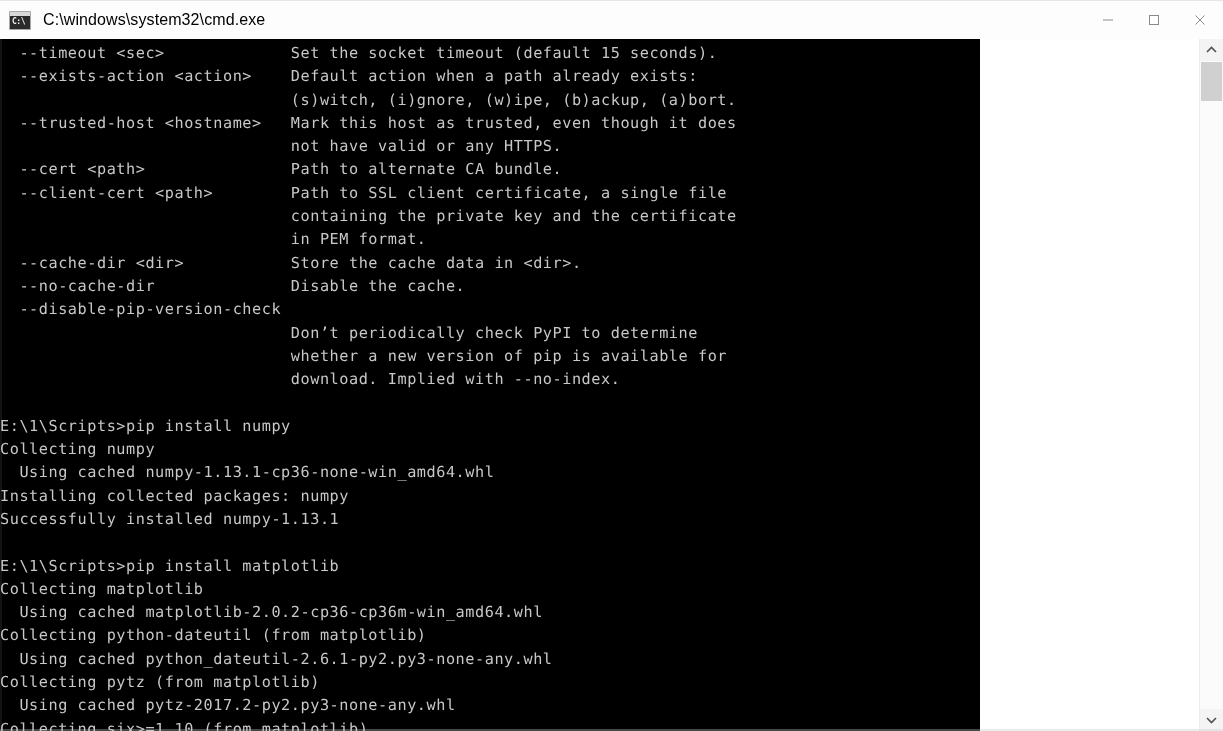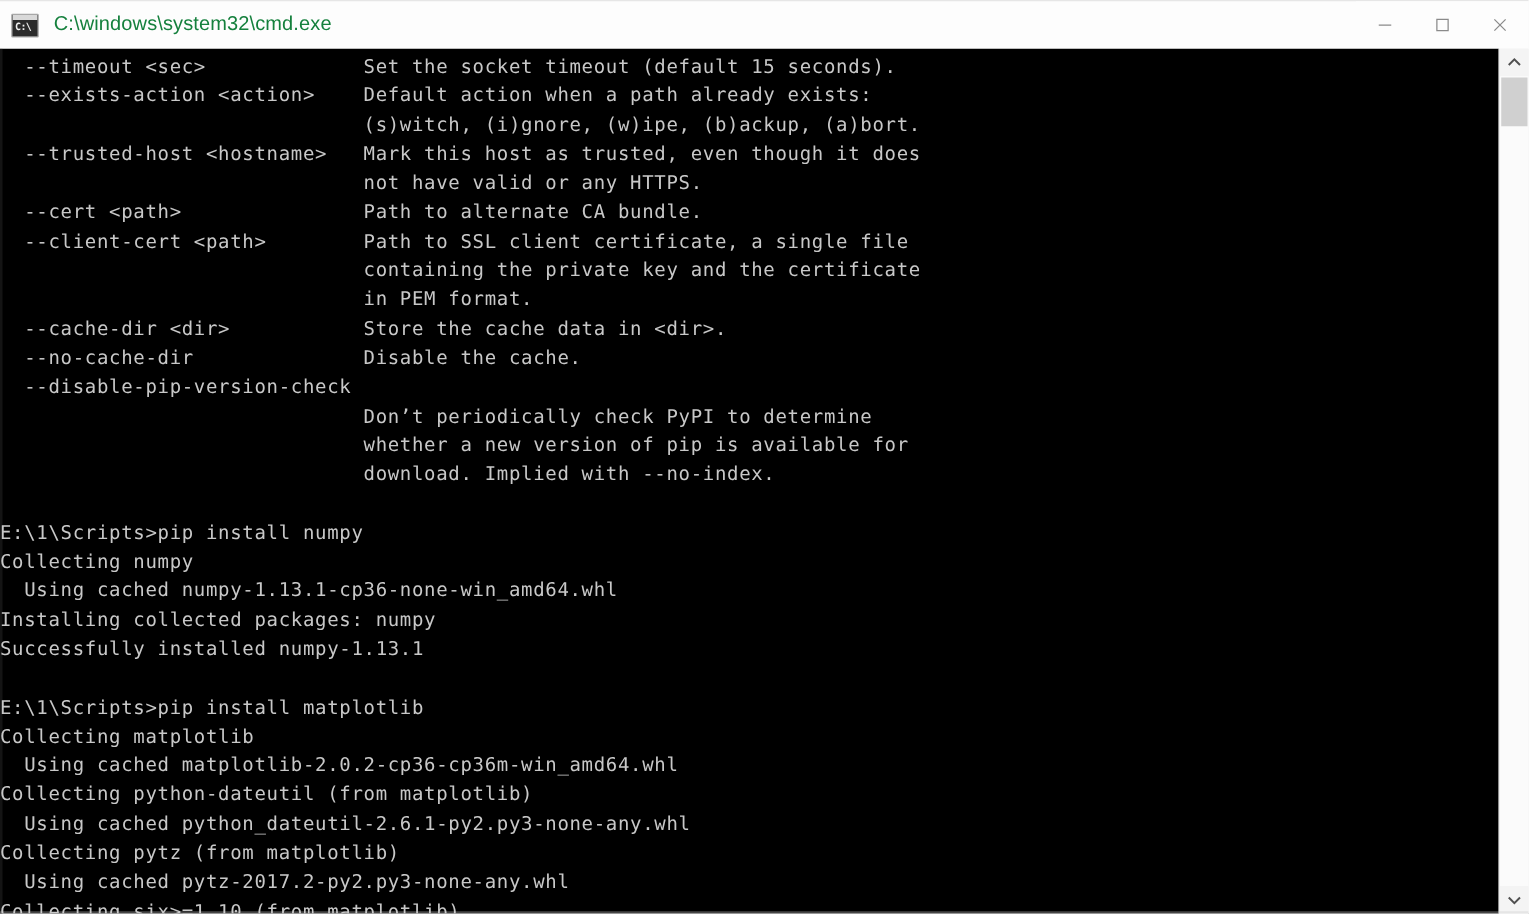--- a/index.html
+++ b/index.html
@@ -70,21 +70,21 @@
     color: #f0f0f0;
     font-family: "DejaVu Sans Mono", monospace;
     font-size: 8px;
     line-height: 9px;
     letter-spacing: -0.5px;
     font-weight: bold;
   }
   #title-text {
     margin-left: 12px;
     font-size: 16px;
-    color: #15803d;
+    color: #000000;
     font-family: "Liberation Sans", sans-serif;
     white-space: nowrap;
     letter-spacing: 0.1px;
   }
 
   #titlebar-controls {
     display: flex;
     height: 39px;
     flex: 0 0 auto;
   }
@@ -97,21 +97,21 @@
     background: #fdfdfd;
     position: relative;
   }
   .win-btn svg { display: block; }
 
   
   #console {
     position: absolute;
     left: 0;
     top: 39px;
-    width: 1199px;
+    width: 980px;
     height: 692px;
     background: #000000;
     overflow: hidden;
     box-sizing: border-box;
   }
   #console::before {
     content: "";
     position: absolute;
     left: 0; top: 0;
     width: 2px; height: 100%;

